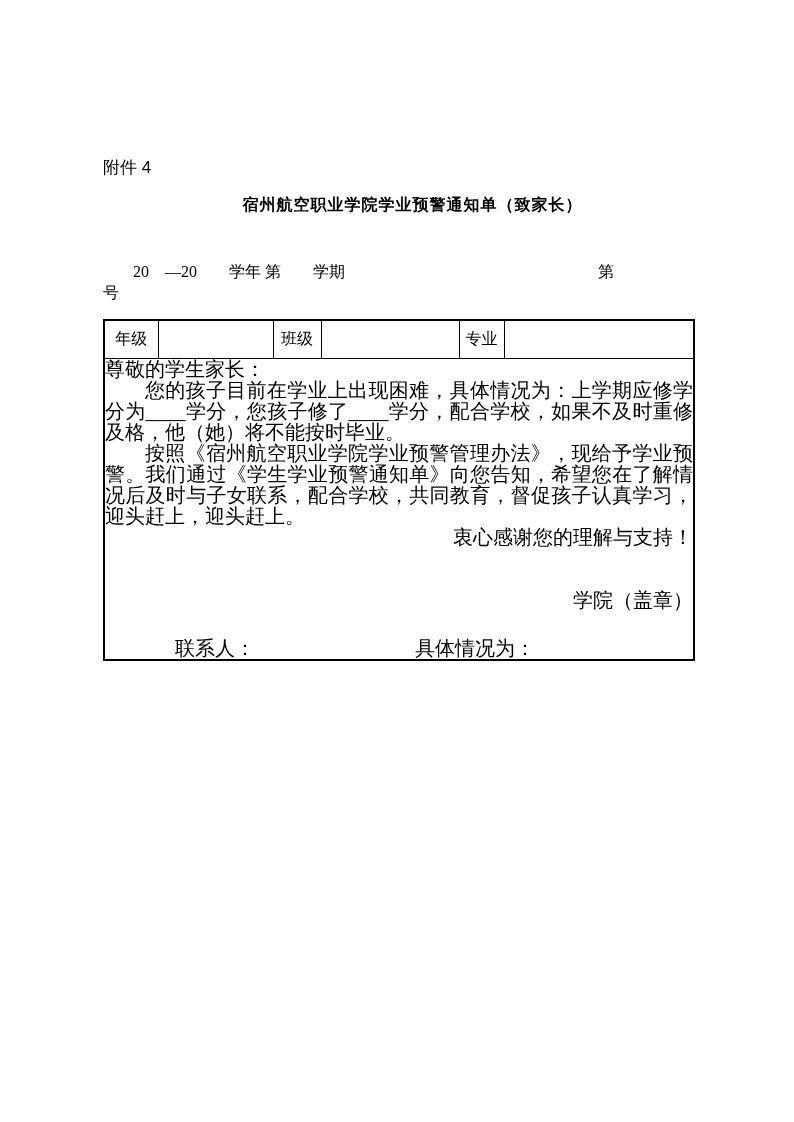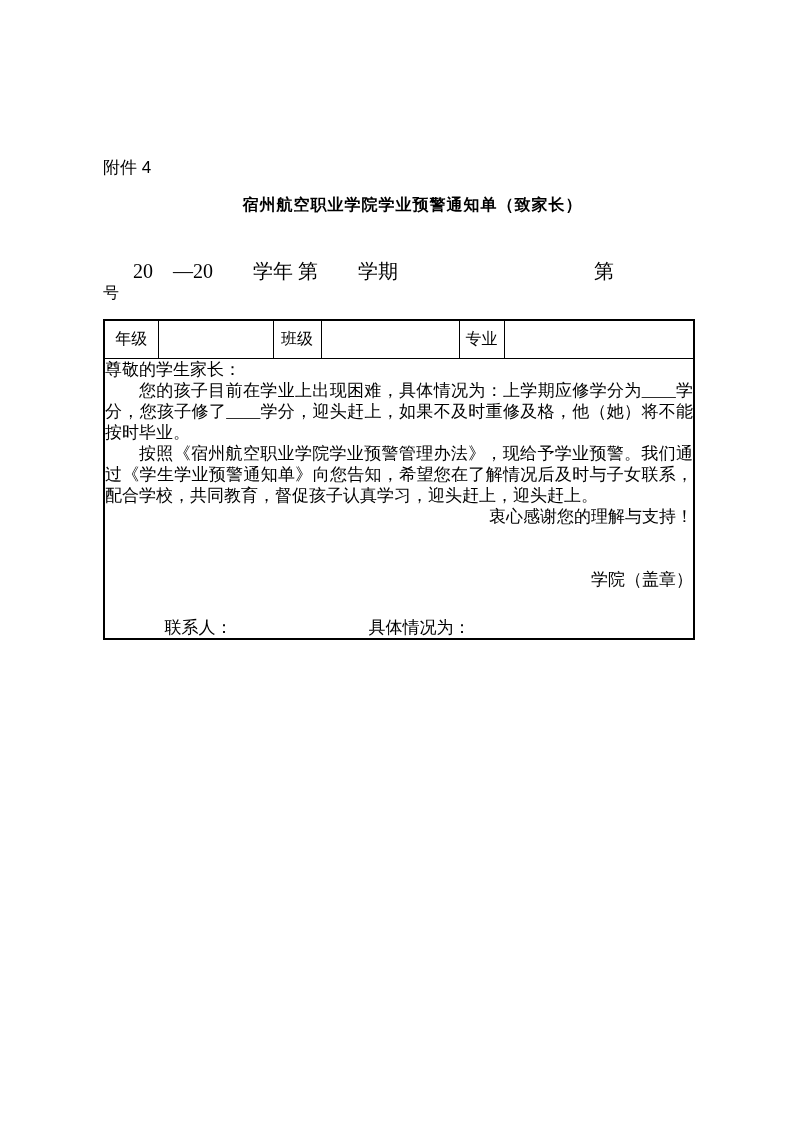--- a/index.html
+++ b/index.html
@@ -25,21 +25,21 @@
     font-weight: bold;
     text-align: center;
     letter-spacing: 1px;
     line-height: 36px;
     margin: 8px 0 0 0;
   }
   .semester-row {
     display: flex;
     justify-content: space-between;
     margin-top: 38px;
-    font-size: 20px;
+    font-size: 16px;
     line-height: 21px;
     white-space: pre-wrap;
   }
   .semester-left { padding-left: 30px; }
   .semester-right { margin-right: 108px; }
   .semester-line2 {
     margin: 0;
     font-size: 16px;
     line-height: 21px;
   }
@@ -54,21 +54,21 @@
   table.info-table td { border: 1px solid #000000; padding: 0; }
   td.label-cell { text-align: center; height: 37px; }
   td.value-cell { background: #ffffff; }
   td.body-cell {
     height: 261px;
     vertical-align: top;
     padding: 6px 7px 0 6px;
   }
   .body-cell p {
     margin: 0;
-    font-size: 17px;
+    font-size: 20px;
     line-height: 21px;
     text-align: justify;
   }
   .body-cell p.salutation { text-align: left; }
   .body-cell p.indent { text-indent: 2em; }
   .body-cell p.thanks { text-indent: 2em; text-align: right; }
   .body-cell p.seal-line { margin-top: 42px; text-indent: 1em; text-align: right; }
   .body-cell p.contact-line {
     margin-top: 27px;
     text-indent: 3.5em;
@@ -105,21 +105,21 @@
         <td class="label-cell">年级</td>
         <td class="value-cell"></td>
         <td class="label-cell">班级</td>
         <td class="value-cell"></td>
         <td class="label-cell">专业</td>
         <td class="value-cell"></td>
       </tr>
       <tr>
         <td class="body-cell" colspan="6">
           <p class="salutation">尊敬的学生家长：</p>
-          <p class="indent">您的孩子目前在学业上出现困难，具体情况为：上学期应修学分为____学分，您孩子修了____学分，迎头赶上，如果不及时重修及格，他（她）将不能按时毕业。</p>
+          <p class="indent">您的孩子目前在学业上出现困难，具体情况为：上学期应修学分为____学分，您孩子修了____学分，配合学校，如果不及时重修及格，他（她）将不能按时毕业。</p>
           <p class="indent">按照《宿州航空职业学院学业预警管理办法》，现给予学业预警。我们通过《学生学业预警通知单》向您告知，希望您在了解情况后及时与子女联系，配合学校，共同教育，督促孩子认真学习，迎头赶上，迎头赶上。</p>
           <p class="thanks">衷心感谢您的理解与支持！</p>
           <p class="seal-line">学院（盖章）</p>
           <p class="contact-line">联系人：　　　　　　　　具体情况为：</p>
         </td>
       </tr>
     </tbody>
   </table>
 
 </div>

